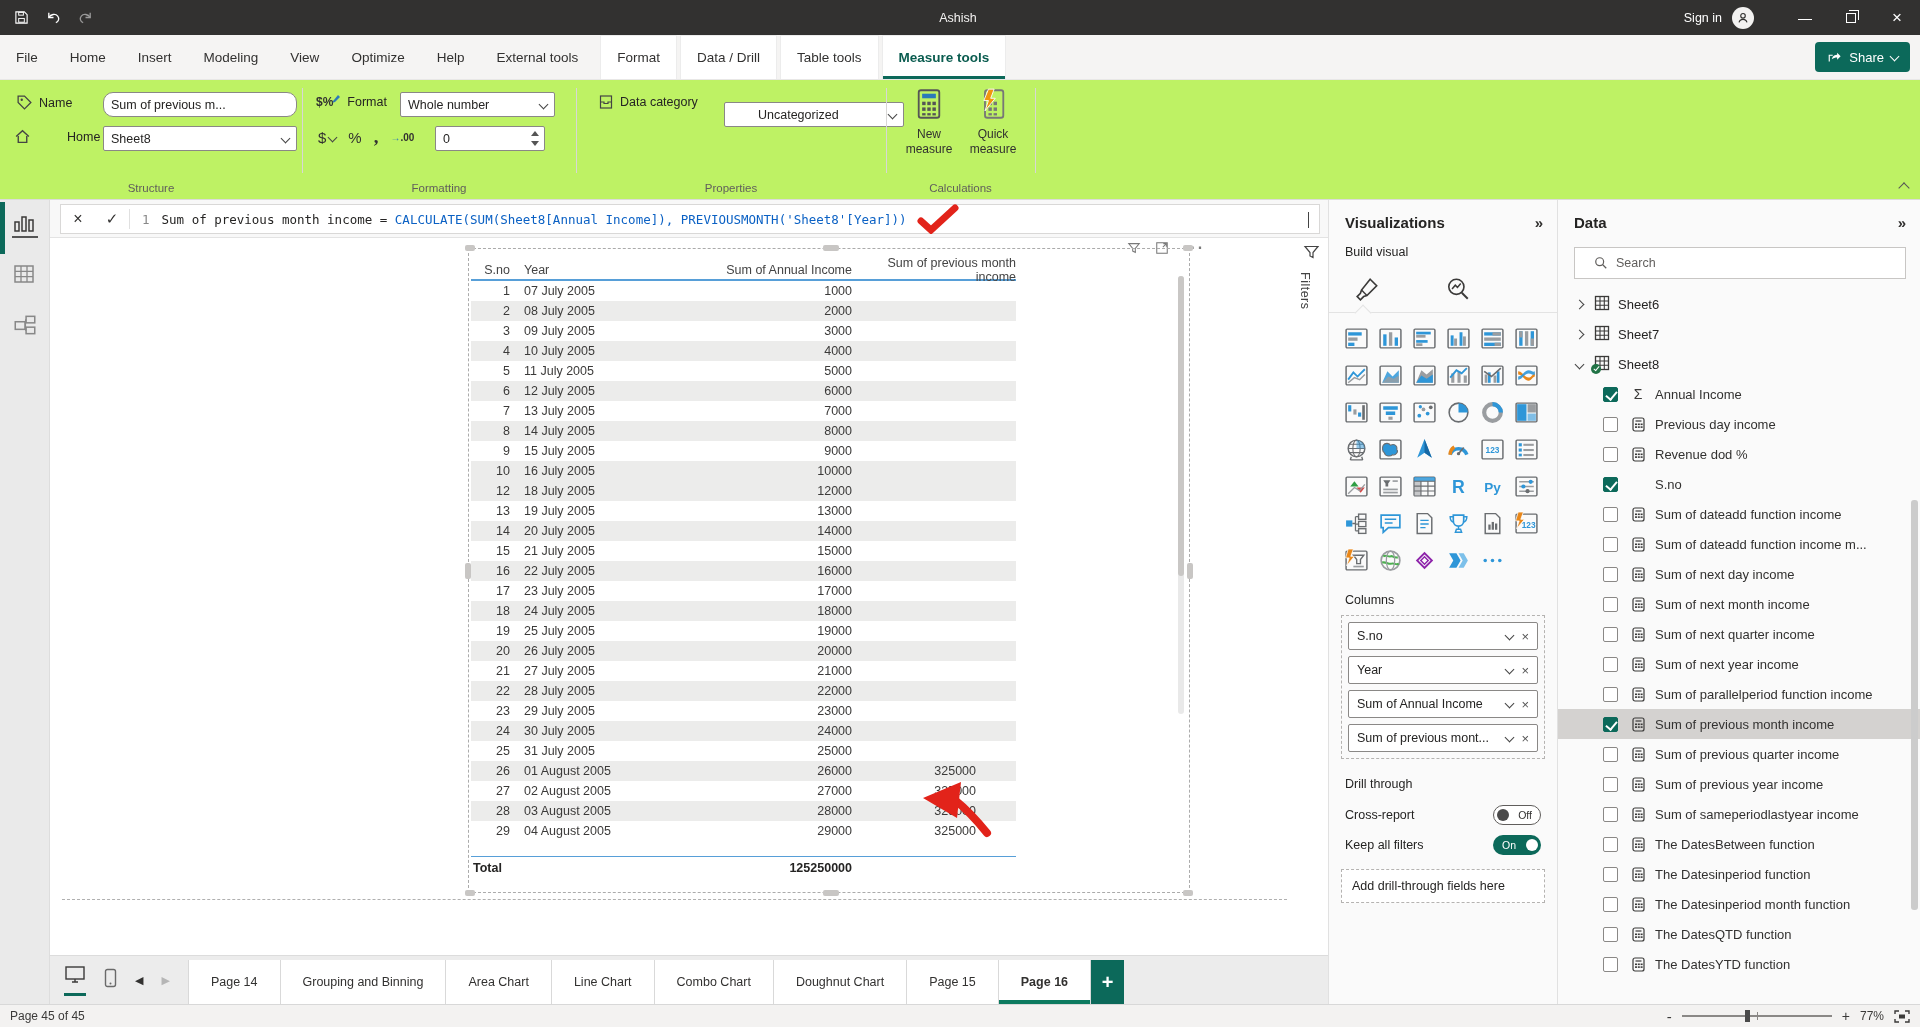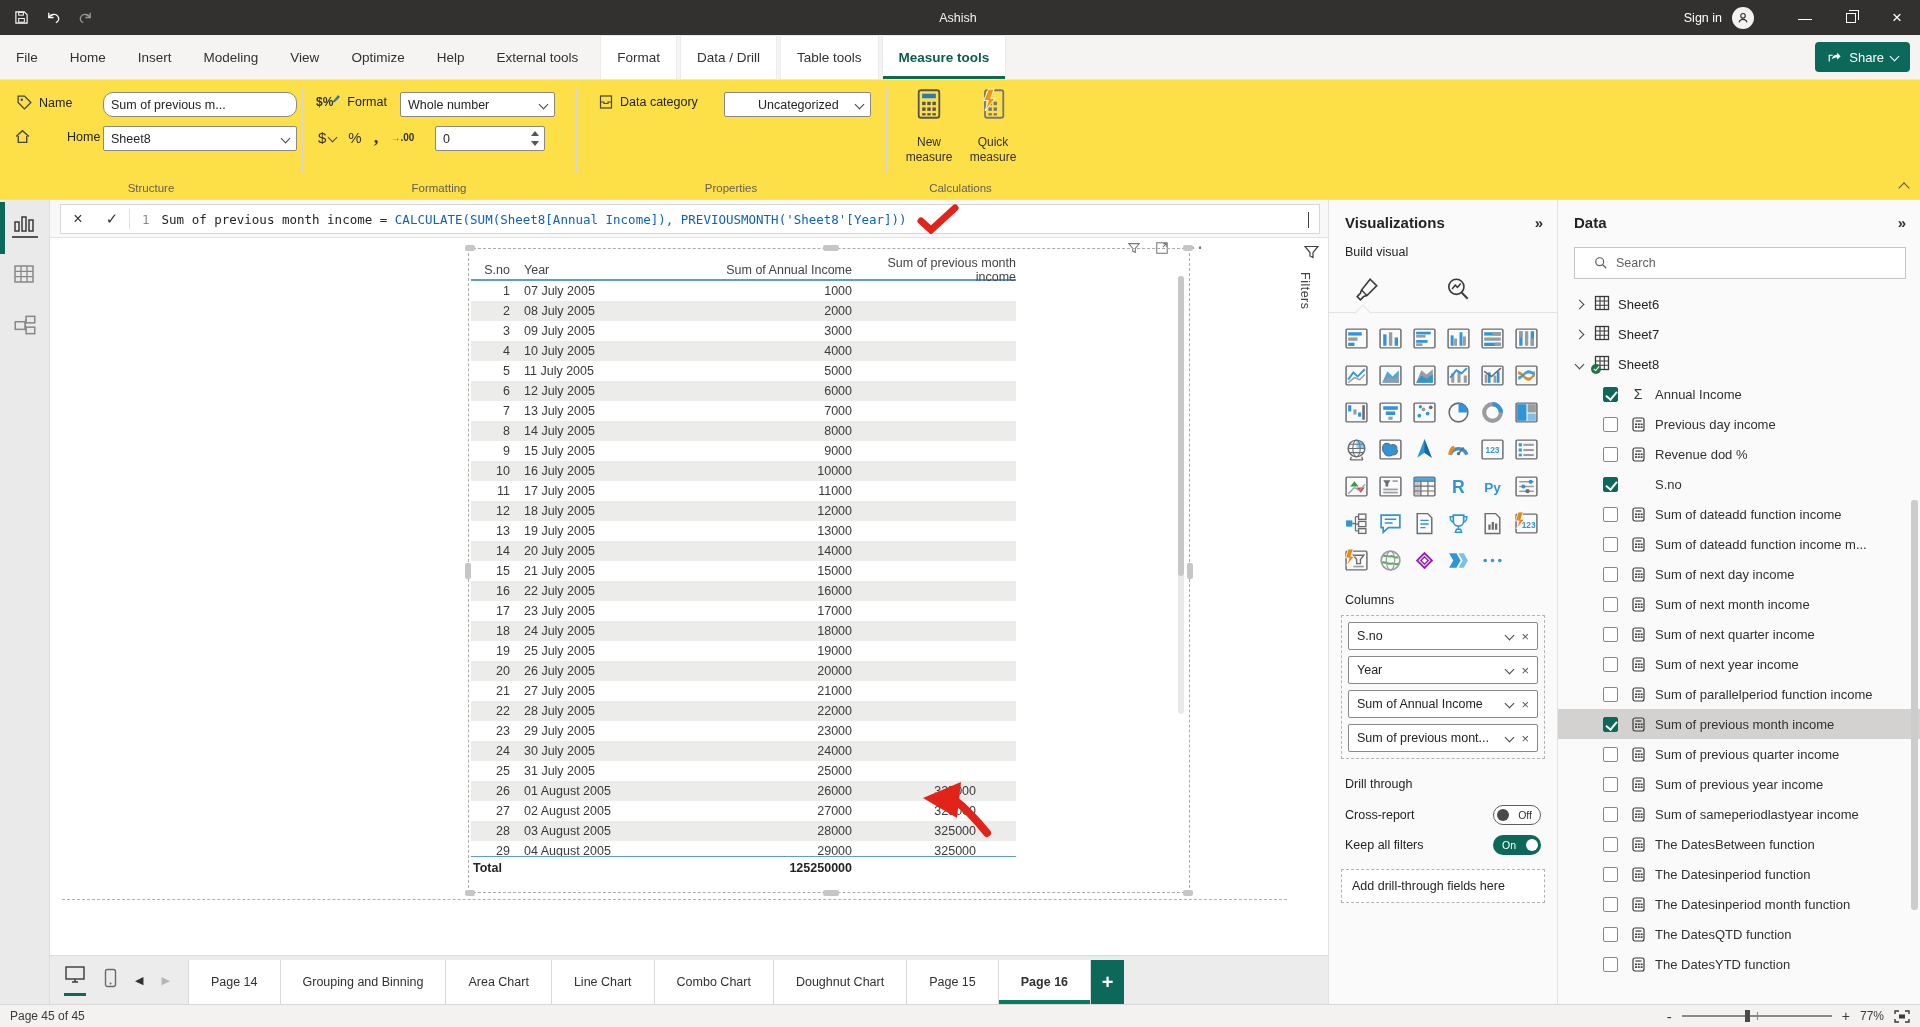--- a/index.html
+++ b/index.html
@@ -14,29 +14,29 @@
   .winbtn { width:46px; height:35px; display:flex; align-items:center; justify-content:center; font-size:14px; color:#fff; }
   .restore-box { width:10px; height:10px; border:1.2px solid #fff; position:relative; }
   .restore-box:before { content:""; position:absolute; left:2px; top:-4px; width:9px; height:9px; border:1.2px solid #fff; border-left:none; border-bottom:none; }
   
   .tabrow { height:45px; background:#f5f4f3; display:flex; align-items:stretch; border-bottom:1px solid #e8e7e6; position:relative; }
   .rtab { padding:0 16px; display:flex; align-items:center; font-size:13.5px; color:#323130; }
   .ctab { background:#fff; margin-right:3px; border:1px solid #ececec; border-bottom:none; font-weight:400; }
   .ctab.active { color:#0a5c4f; font-weight:700; box-shadow:inset 0 -3px 0 #0c695a; }
   .sharebtn { position:absolute; right:10px; top:7px; height:30px; background:#0c695a; color:#fff; border-radius:4px; display:flex; align-items:center; gap:7px; padding:0 12px; font-size:13px; }
   
-  .ribbon { height:120px; background:#fde047; border-bottom:1px solid #dcdbda; position:relative; font-size:12.5px; }
+  .ribbon { height:120px; background:#bef264; border-bottom:1px solid #dcdbda; position:relative; font-size:12.5px; }
   .rgsep { position:absolute; top:8px; bottom:26px; width:1px; background:#d8d7d6; }
   .rglabel { position:absolute; bottom:5px; left:0; right:0; text-align:center; font-size:11.5px; color:#605e5c; }
   .rrow { position:absolute; display:flex; align-items:center; gap:6px; }
   .rinput { background:#fff; border:1px solid #8a8886; border-radius:2px; height:25px; display:flex; align-items:center; padding:0 7px; font-size:12.5px; color:#252423; }
   .chevd { width:7px; height:7px; border-right:1.4px solid #444; border-bottom:1.4px solid #444; transform:rotate(45deg); margin-left:auto; flex:none; }
   .chevr { width:7px; height:7px; border-right:1.4px solid #444; border-bottom:1.4px solid #444; transform:rotate(-45deg); flex:none; }
   .bigbtn { position:absolute; width:62px; text-align:center; font-size:12px; color:#323130; }
-  .bigbtn .lbl { margin-top:12px; line-height:1.25; }
+  .bigbtn .lbl { margin-top:4px; line-height:1.25; }
   .ribcollapse { position:absolute; right:8px; bottom:6px; width:16px; height:12px; }
   .ribcollapse .c { width:8px; height:8px; border-left:1.5px solid #555; border-top:1.5px solid #555; transform:rotate(45deg); margin:3px auto; }
   
   .main { height:804px; display:flex; }
   .rail { width:50px; background:#eaeaea; border-right:1px solid #dddddd; position:relative; }
   .rail .active-ind { position:absolute; left:0; top:2px; width:5px; height:52px; background:#0c695a; }
   .rail-ic { position:absolute; left:12px; width:26px; height:26px; }
   .center { width:1278px; display:flex; flex-direction:column; background:#fff; }
   
   .fbar { height:38px; padding:4px 8px 4px 10px; background:#f8f8f8; border-bottom:1px solid #e3e3e3; }
@@ -248,21 +248,21 @@
   <div class="rglabel" style="left:302px; width:274px;">Formatting</div>
   <div class="rgsep" style="left:576px;"></div>
 
   <div class="rrow" style="left:598px; top:14px;">
     <svg width="16" height="16" viewBox="0 0 16 16">
         <rect x="2.5" y="2" width="11" height="12" fill="none" stroke="#444" stroke-width="1.2"></rect>
         <path d="M2.5 8 L6 8 L6 9.5 L10 9.5 L10 8 L13.5 8" fill="none" stroke="#444" stroke-width="1.2"></path>
       </svg>
     <span>Data category</span>
   </div>
-  <div class="rinput" style="position:absolute; left:724px; top:12px; width:147px;padding-left:33px;">
+  <div class="rinput" style="position:absolute; left:724px; top:22px; width:180px;padding-left:33px;">
     <span>Uncategorized</span>
       <span class="chevd"></span>
   </div>
   <div class="rglabel" style="left:576px; width:310px;">Properties</div>
   <div class="rgsep" style="left:886px;"></div>
 
   <div class="bigbtn" style="left:898px; top:8px;">
     <svg width="28" height="32" viewBox="0 0 24 28">
         <rect x="3" y="2" width="18" height="24" rx="2" fill="none" stroke="#555" stroke-width="1.6"></rect>
         <rect x="6" y="5" width="12" height="4" fill="#2a7ab9"></rect>
@@ -430,26 +430,20 @@
               <span class="c-year">15 July 2005</span>
               <span class="c-ann">9000</span>
               <span class="c-prev"></span>
             </div>
             <div class="trow odd">
               <span class="c-sno">10</span>
               <span class="c-year">16 July 2005</span>
               <span class="c-ann">10000</span>
               <span class="c-prev"></span>
             </div>
-            <div class="trow">
-              <span class="c-sno">11</span>
-              <span class="c-year">17 July 2005</span>
-              <span class="c-ann">11000</span>
-              <span class="c-prev"></span>
-            </div>
             <div class="trow odd">
               <span class="c-sno">12</span>
               <span class="c-year">18 July 2005</span>
               <span class="c-ann">12000</span>
               <span class="c-prev"></span>
             </div>
             <div class="trow">
               <span class="c-sno">13</span>
               <span class="c-year">19 July 2005</span>
               <span class="c-ann">13000</span>

